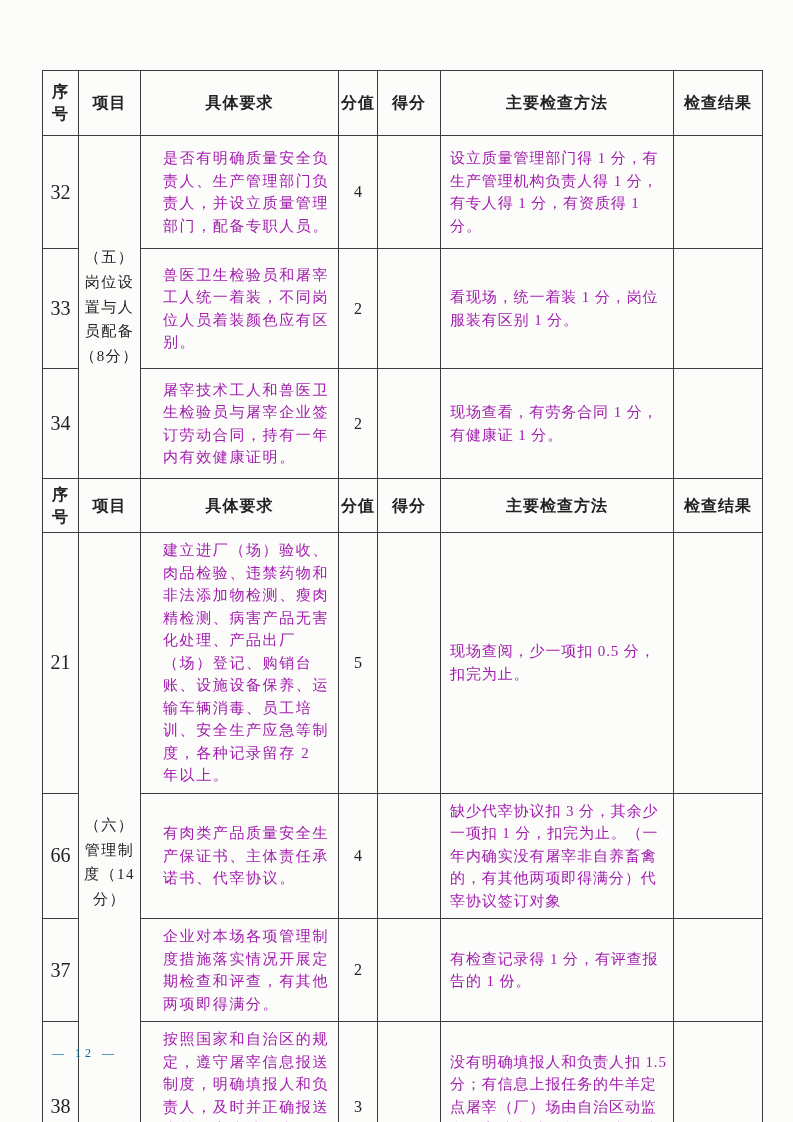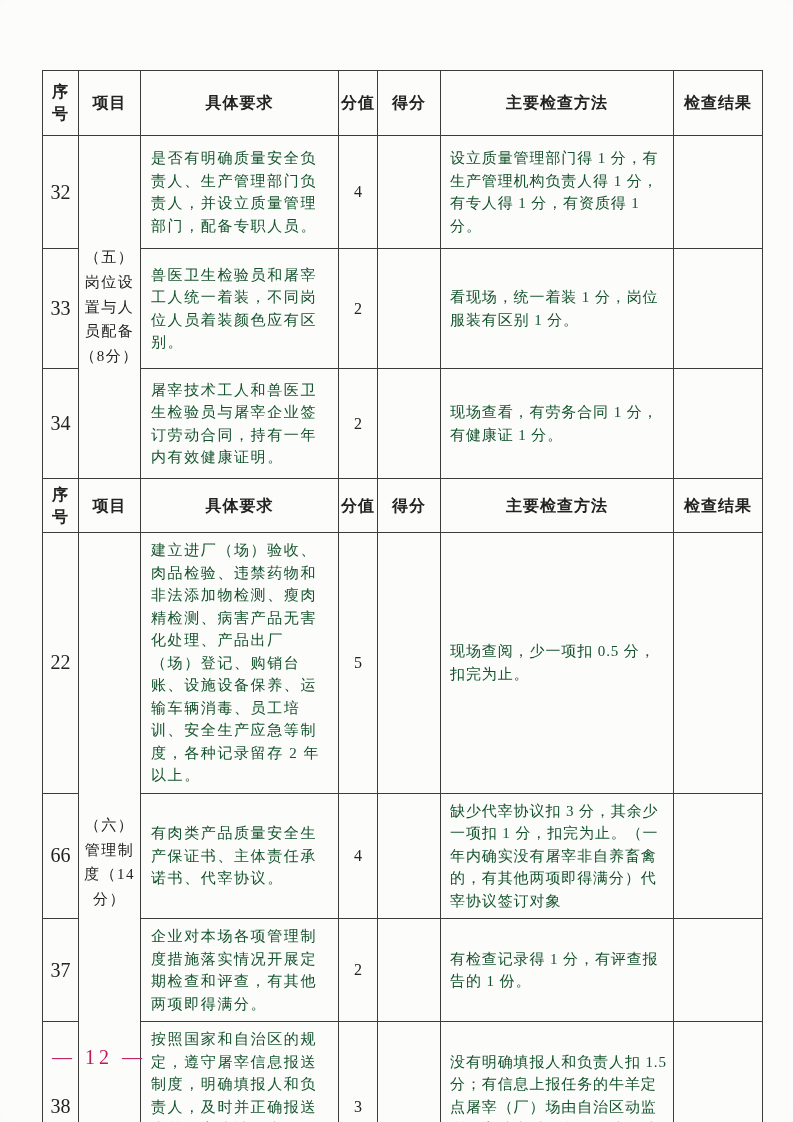--- a/index.html
+++ b/index.html
@@ -51,41 +51,41 @@
     letter-spacing: 1.5px;
     white-space: pre-line;
     color: #222;
     padding: 2px 0;
   }
   td.req-cell, td.method-cell {
     font-size: 15px;
     line-height: 1.5;
     letter-spacing: 1.6px;
     text-align: left;
-    padding: 6px 6px 6px 10px;
-    color: #14532d;
+    padding: 6px 6px 6px 22px;
+    color: #a21caf;
   }
   td.method-cell { letter-spacing: 0.9px; padding-left: 9px; }
   td.score-cell { text-align: center; font-size: 16px; color: #222; }
   td.points-cell, td.result-cell { background: transparent; }
   tr.h-header1 { height: 65px; }
   tr.h-r32 { height: 113px; }
   tr.h-r33 { height: 120px; }
   tr.h-r34 { height: 110px; }
   tr.h-header2 { height: 54px; }
   tr.h-r35 { height: 168px; }
   tr.h-r36 { height: 125px; }
   tr.h-r37 { height: 83px; }
   tr.h-r38 { height: 135px; }
   .page-number {
     position: absolute;
     left: 52px; top: 1046px;
-    font-size: 20px;
+    font-size: 12px;
     letter-spacing: 4px;
-    color: #be185d;
+    color: #0369a1;
     font-family: "Liberation Serif", serif;
   }
 </style>
 </head>
 <body>
 
 <div class="page">
 
   <table class="score-table">
     <colgroup>
@@ -145,21 +145,21 @@
       <th class="hdr">序号</th>
       <th class="hdr">项目</th>
       <th class="hdr">具体要求</th>
       <th class="hdr">分值</th>
       <th class="hdr">得分</th>
       <th class="hdr">主要检查方法</th>
       <th class="hdr">检查结果</th>
     </tr>
 
     <tr class="h-r35">
-      <td class="no-cell">22</td>
+      <td class="no-cell">21</td>
       <td class="project-cell" rowspan="4">（六）
 管理制
 度（14
 分）</td>
       <td class="req-cell">建立进厂（场）验收、肉品检验、违禁药物和非法添加物检测、瘦肉精检测、病害产品无害化处理、产品出厂（场）登记、购销台账、设施设备保养、运输车辆消毒、员工培训、安全生产应急等制度，各种记录留存 2 年以上。</td>
       <td class="score-cell">5</td>
       <td class="points-cell"></td>
       <td class="method-cell">现场查阅，少一项扣 0.5 分，扣完为止。</td>
       <td class="result-cell"></td>
     </tr>

